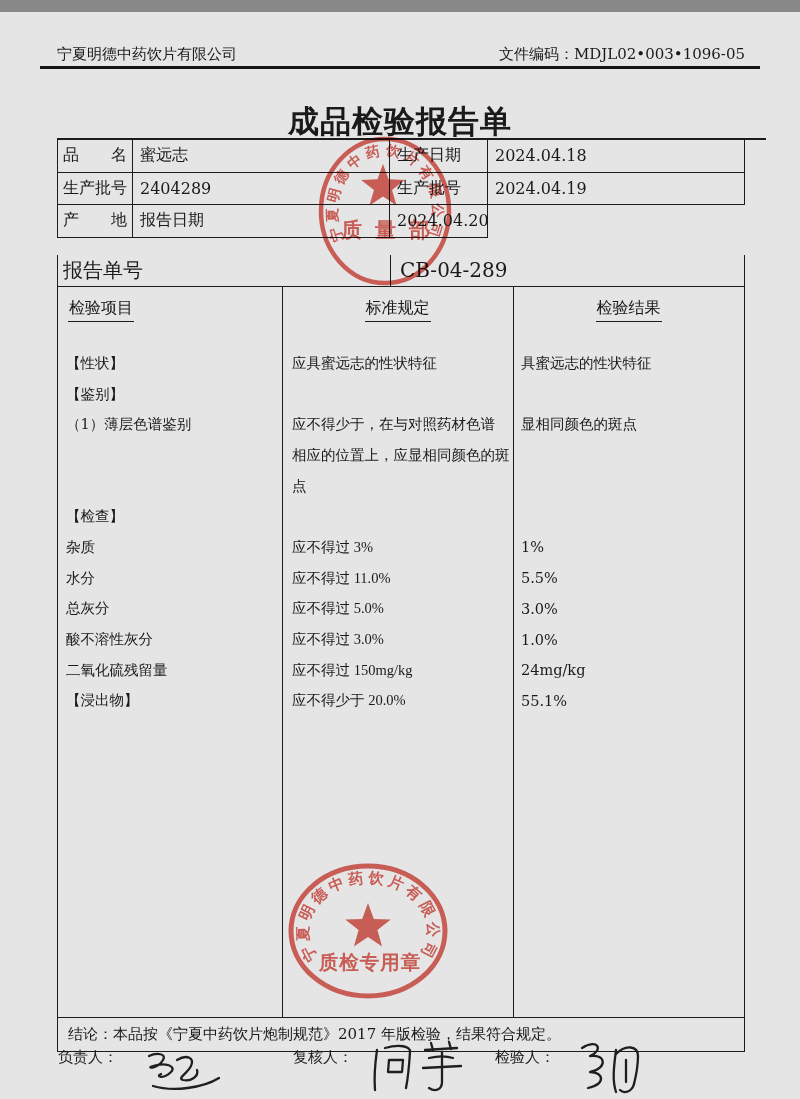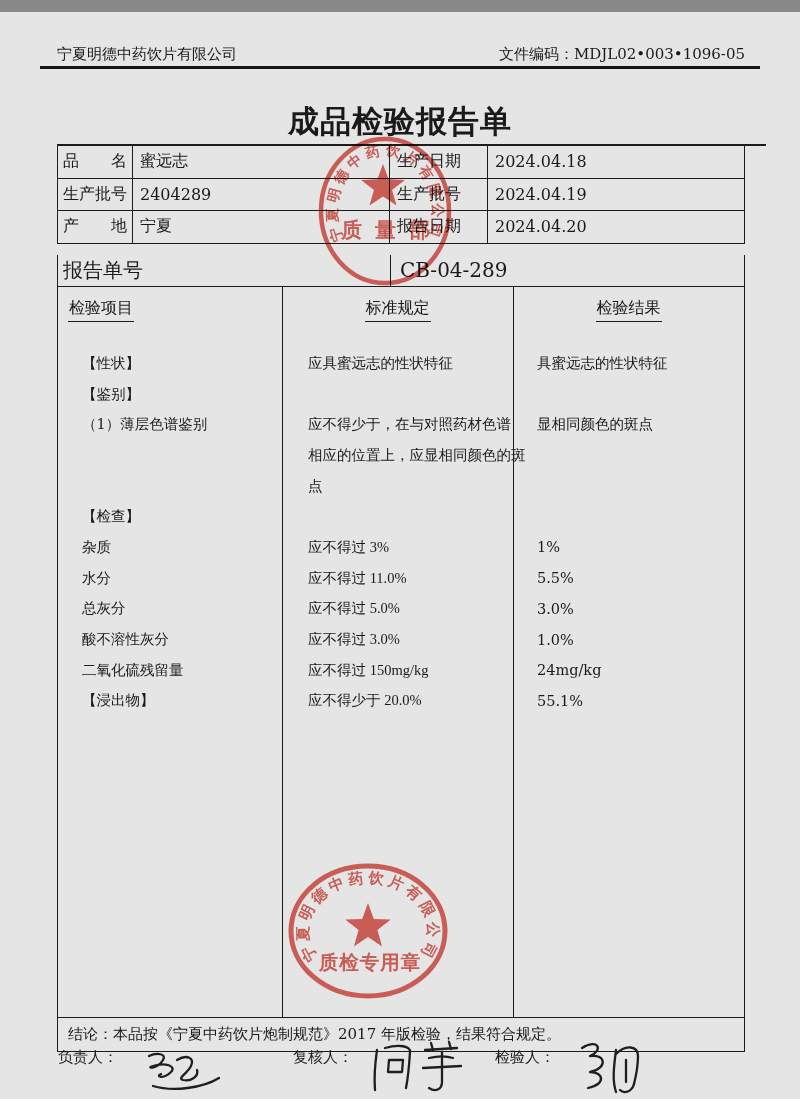--- a/index.html
+++ b/index.html
@@ -10,21 +10,21 @@
   
   .hdr { position:absolute; top:33px; left:57px; right:55px; display:flex;
          justify-content:space-between; font-size:15px; }
   .hdr-rule { position:absolute; top:54px; left:40px; width:720px; height:3px; background:#151515; }
 
   
   .title { position:absolute; top:89px; left:0; width:100%; text-align:center;
            font-size:31px; font-weight:bold; letter-spacing:1px; }
 
   
-  .info-grid { position:absolute; top:132px; left:57px; width:709px;
+  .info-grid { position:absolute; top:126px; left:57px; width:709px;
                display:grid; grid-template-columns:75px 257px 98px 257px;
                grid-auto-rows:32.5px; border-top:2px solid #1c1c1c; border-left:1px solid #1c1c1c;
                font-size:16px; }
   .info-grid > div, .info-last > div { border-right:1px solid #1c1c1c; border-bottom:1px solid #1c1c1c;
                display:flex; align-items:center; white-space:nowrap; overflow:hidden; }
   .cell-pad1 { padding-left:5px; }
   .cell-pad2 { padding-left:7px; }
   .info-last { position:absolute; top:242.5px; left:57px; width:688px; height:32.5px;
                display:flex; border-left:1px solid #1c1c1c; font-size:20px; }
   .info-last .a { width:333px; }
@@ -33,21 +33,21 @@
   
   .insp { position:absolute; top:275px; left:57px; width:688px; height:730px;
           border-left:1px solid #1c1c1c; border-right:1px solid #1c1c1c; font-size:14.5px; }
   .vline { position:absolute; top:0; width:1px; height:730px; background:#1c1c1c; }
   .vl1 { left:224px; } .vl2 { left:455px; }
   .insp-h { position:absolute; top:11px; font-size:16px; }
   .insp-h span { border-bottom:1px solid #1c1c1c; padding:0 1px 4px; }
   .ih1 { left:10px; }
   .ih2 { left:224px; width:231px; text-align:center; }
   .ih3 { left:455px; width:231px; text-align:center; }
-  .insp-body { position:absolute; top:61px; left:16px; width:686px; display:grid;
+  .insp-body { position:absolute; top:61px; left:0; width:686px; display:grid;
                grid-template-columns:224px 231px 231px; grid-auto-rows:30.7px; }
   .insp-body > div { display:flex; align-items:center; white-space:nowrap; }
   .bc1 { padding-left:8px; }
   .bc2 { padding-left:10px;font-family:Liberation Serif, serif; }
   .bc3 { padding-left:8px; }
 
   
   .concl { position:absolute; top:1005px; left:57px; width:688px; height:35px;
            border:1px solid #1c1c1c; display:flex; align-items:center;
            padding-left:10px; font-size:15px; }
@@ -81,21 +81,20 @@
       <div class="cell-pad2">蜜远志</div>
       <div class="cell-pad2">生产日期</div>
       <div class="cell-pad2">2024.04.18</div>
 
       <div class="cell-pad1">生产批号</div>
       <div class="cell-pad2">2404289</div>
       <div class="cell-pad2">生产批号</div>
       <div class="cell-pad2">2024.04.19</div>
 
       <div class="cell-pad1">产　　地</div>
-      <div class="cell-pad2">宁夏</div>
       <div class="cell-pad2">报告日期</div>
       <div class="cell-pad2">2024.04.20</div>
     </div>
 
   <div class="info-last">
     <div class="a cell-pad1">报告单号</div>
     <div class="b">CB-04-289</div>
   </div>
 
   <div class="insp">

